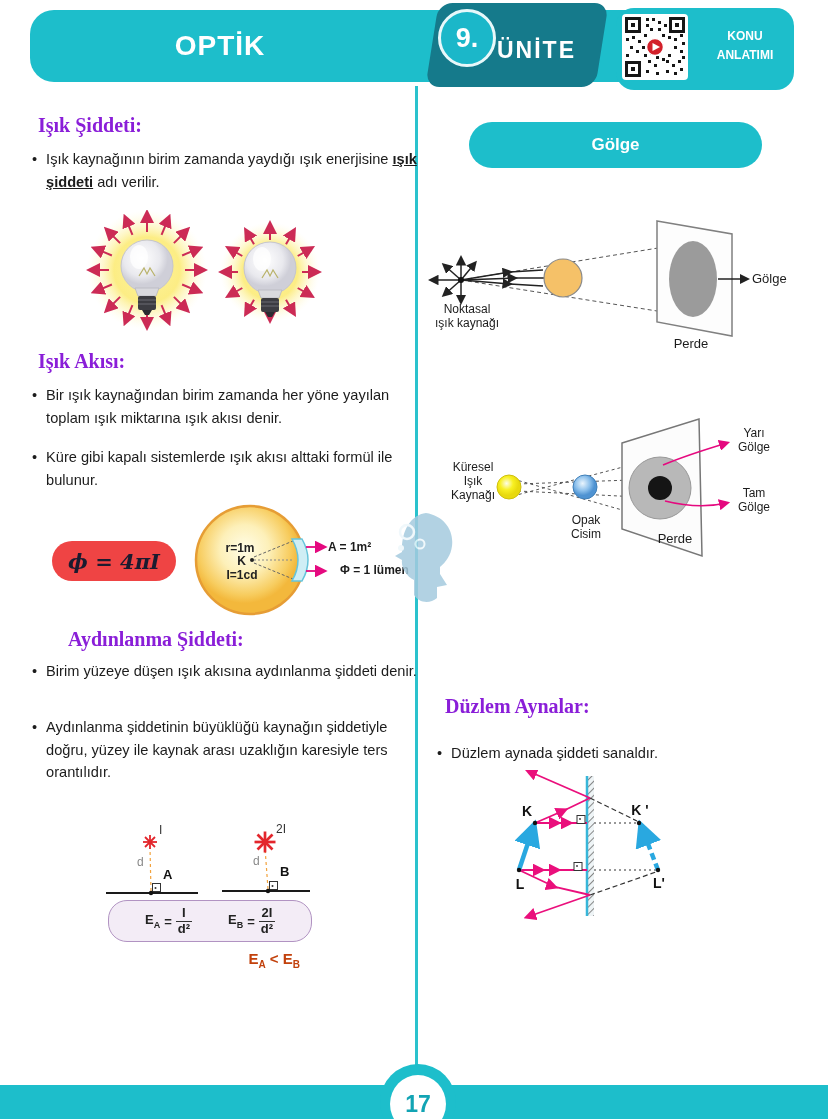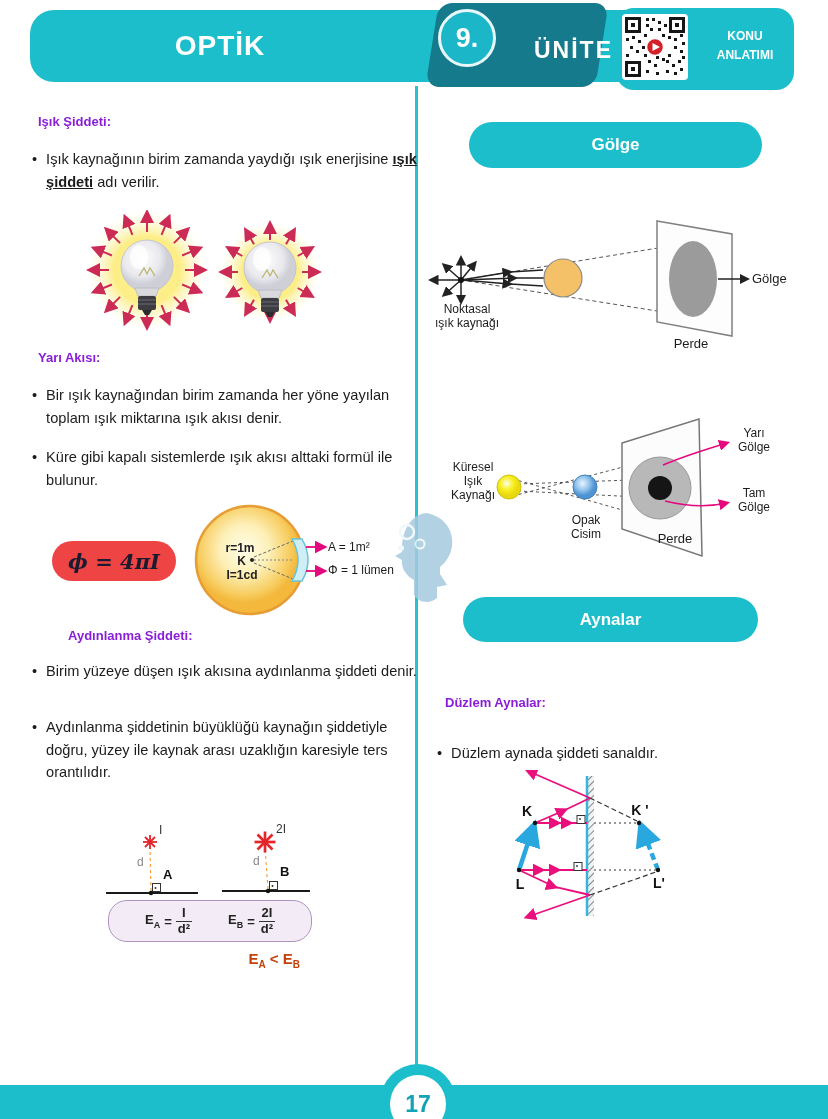--- a/index.html
+++ b/index.html
@@ -6,32 +6,32 @@
   #page{position:relative;width:828px;height:1119px;background:#fff;overflow:hidden;
         font-family:"Liberation Sans",sans-serif;color:#1c1c1c;}
   .abs{position:absolute;}
   
   .banner{left:30px;top:10px;width:764px;height:72px;background:#1dbecb;border-radius:24px;}
   .banner-title{left:30px;top:10px;width:380px;height:72px;display:flex;align-items:center;justify-content:center;
     color:#fff;font-size:28px;font-weight:bold;letter-spacing:1px;}
   .unit-badge{left:432px;top:3px;width:170px;height:84px;background:#157a8b;border-radius:14px;transform:skewX(-9deg);}
   .unit-circle{left:438px;top:9px;width:52px;height:52px;border-radius:50%;background:#1bb7c9;border:3px solid #e8f8fa;
     display:flex;align-items:center;justify-content:center;color:#fff;font-size:27px;font-weight:bold;}
-  .unit-word{left:497px;top:37px;color:#fff;font-size:23px;font-weight:bold;letter-spacing:2px;margin-left:37px;}
+  .unit-word{left:497px;top:37px;color:#fff;font-size:23px;font-weight:bold;letter-spacing:2px;}
   .qr-panel{left:616px;top:8px;width:178px;height:82px;background:#1dbecb;border-radius:18px;}
   .qr-caption{left:700px;top:27px;width:90px;color:#fff;font-size:12px;font-weight:bold;text-align:center;
     white-space:pre-line;line-height:1.55;}
   
   .divider{left:415px;top:86px;width:3px;height:984px;background:#2ac2cd;}
   .footer-bar{left:0;top:1085px;width:828px;height:34px;background:#1dbecb;}
   .bump-outer{left:380px;top:1064px;width:76px;height:76px;border-radius:50%;background:#1dbecb;}
   .bump-inner{left:390px;top:1075px;width:56px;height:58px;border-radius:50%;background:#fff;
     display:flex;align-items:center;justify-content:center;color:#12a4b4;font-size:23px;font-weight:bold;}
   
-  .h-purple{color:#8a1ed8;font-size:13px;font-weight:bold;}
+  .h-purple{color:#8a1ed8;font-size:20px;font-weight:bold;font-family:Liberation Serif, serif;}
   .bullet{display:flex;width:386px;font-size:14.6px;line-height:1.55;}
   .bullet .mark{margin-right:9px;}
   .term{font-weight:bold;text-decoration:underline;}
   
   .pill{background:#1dbecb;border-radius:24px;display:flex;align-items:center;justify-content:center;
     color:#fff;font-size:17px;font-weight:bold;}
   
   .formula-pill{left:52px;top:541px;width:124px;height:40px;background:#ef4444;border-radius:20px;
     display:flex;align-items:center;justify-content:center;font-family:"DejaVu Serif",serif;
     font-style:italic;font-weight:bold;font-size:21px;color:#1b1b2f;}
@@ -189,21 +189,21 @@
       <use href="#rayR" transform="rotate(180 185 62)"></use>
         <use href="#rayR" transform="rotate(210 185 62)"></use>
         <use href="#rayR" transform="rotate(240 185 62)"></use>
       <use href="#rayR" transform="rotate(270 185 62)"></use>
         <use href="#rayR" transform="rotate(300 185 62)"></use>
         <use href="#rayR" transform="rotate(330 185 62)"></use>
       <use href="#bulbShape" transform="translate(185,58)"></use>
     </g>
   </svg>
 
-  <div class="abs h-purple" style="left:38px;top:350px">Yarı Akısı:</div>
+  <div class="abs h-purple" style="left:38px;top:350px">Işık Akısı:</div>
 
   <div class="abs bullet" style="left:32px;top:384px">
     <span class="mark">•</span>
       <span>Bir ışık kaynağından birim zamanda her yöne yayılan toplam ışık miktarına ışık akısı denir.</span>
   </div>
   <div class="abs bullet" style="left:32px;top:446px">
     <span class="mark">•</span>
       <span>Küre gibi kapalı sistemlerde ışık akısı alttaki formül ile bulunur.</span>
   </div>
 
@@ -226,22 +226,22 @@
     <line x1="62" y1="66" x2="101" y2="82" stroke="#666" stroke-width="1" stroke-dasharray="3,2"></line>
     <line x1="62" y1="63" x2="100" y2="63" stroke="#888" stroke-width="1" stroke-dasharray="2,2"></line>
     <path d="M100,42 Q112,63 100,84 L110,84 Q122,63 110,42 Z" fill="#cfeef5" stroke="#66c4da" stroke-width="1.5"></path>
     <circle cx="60" cy="63" r="2" fill="#222"></circle>
     <line x1="114" y1="50" x2="132" y2="50" stroke="#e5097f" stroke-width="1.8" marker-end="url(#mM1)"></line>
     <line x1="114" y1="74" x2="132" y2="74" stroke="#e5097f" stroke-width="1.8" marker-end="url(#mM1)"></line>
     <text x="48" y="55" font-size="12" font-weight="bold" fill="#222" text-anchor="middle">r=1m</text>
     <text x="54" y="68" font-size="12" font-weight="bold" fill="#222" text-anchor="end">K</text>
     <text x="50" y="82" font-size="12" font-weight="bold" fill="#222" text-anchor="middle">I=1cd</text>
   </svg>
-  <div class="abs dlabel" style="left:328px;top:540px;font-weight:400">A = 1m²</div>
-  <div class="abs dlabel" style="left:328px;top:563px;font-weight:400">Φ = 1 lümen</div>
+  <div class="abs dlabel" style="left:328px;top:540px;font-weight:700">A = 1m²</div>
+  <div class="abs dlabel" style="left:340px;top:563px;font-weight:700">Φ = 1 lümen</div>
 
   <svg class="abs" style="left:380px;top:508px" width="80" height="100" opacity="0.85">
     <path d="M46,5 C64,8 74,22 72,38 C71,47 66,54 60,59 L60,66 L67,77 L57,79 L57,90 C49,97 38,94 34,87 L34,72 C26,68 21,60 22,52 L15,48 L22,44 C21,24 30,7 46,5 Z" fill="#a5cbdf"></path>
     <circle cx="27" cy="24" r="7" stroke="#eef7fb" stroke-width="2.5" fill="none"></circle>
     <circle cx="40" cy="36" r="4.5" stroke="#eef7fb" stroke-width="2" fill="none"></circle>
     <circle cx="21" cy="40" r="3" fill="#eef7fb"></circle>
   </svg>
 
   <div class="abs h-purple" style="left:68px;top:628px">Aydınlanma Şiddeti:</div>
   <div class="abs bullet" style="left:32px;top:660px">
@@ -372,21 +372,20 @@
   <div class="abs ml" style="left:438px;top:461px;width:70px">Küresel
 Işık
 Kaynağı</div>
   <div class="abs ml" style="left:557px;top:514px;width:58px">Opak
 Cisim</div>
   <div class="abs ml" style="left:724px;top:427px;width:60px">Yarı
 Gölge</div>
   <div class="abs ml" style="left:724px;top:487px;width:60px">Tam
 Gölge</div>
 
-  <div class="abs pill" style="left:463px;top:597px;width:295px;height:45px">Aynalar</div>
 
   <div class="abs h-purple" style="left:445px;top:695px">Düzlem Aynalar:</div>
   <div class="abs bullet" style="left:437px;top:742px;width:350px">
     <span class="mark">•</span>
       <span>Düzlem aynada şiddeti sanaldır.</span>
   </div>
 
   <svg class="abs" style="left:470px;top:770px" width="300" height="155">
     <defs>
       <pattern id="ph" width="5" height="5" patternUnits="userSpaceOnUse" patternTransform="rotate(45)">

